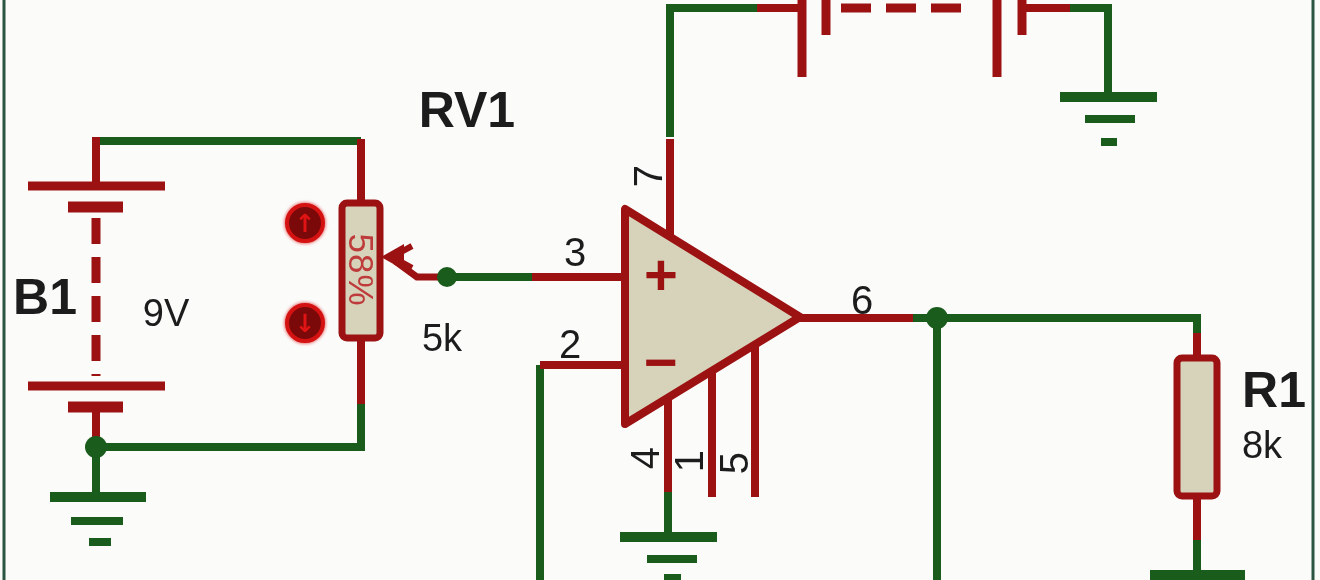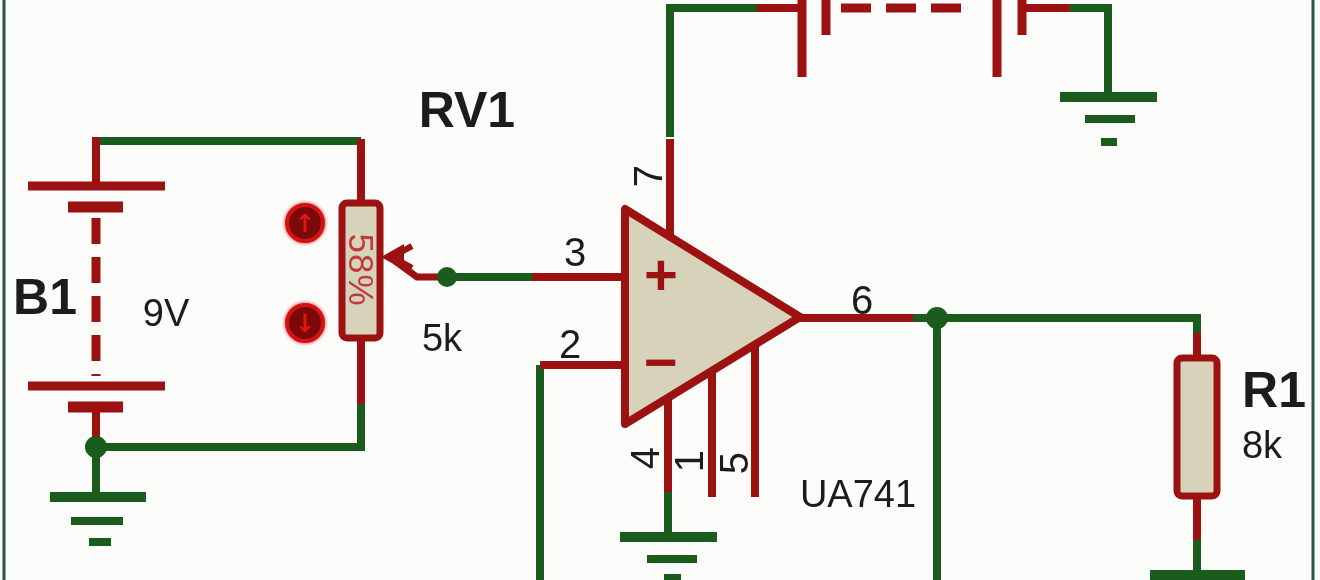--- a/index.html
+++ b/index.html
@@ -125,21 +125,20 @@
   </button>
   <button class="pot-btn" style="left:285px;top:303px;">
     <span>↓</span>
   </button>
 
   <div class="lbl ref" style="left:45px;top:297px;text-align:right;">B1</div>
   <div class="lbl val" style="left:166px;top:313px;">9V</div>
   <div class="lbl ref" style="left:467px;top:110px;">RV1</div>
   <div class="lbl val" style="left:430px;top:338px;margin-left:12px;">5k</div>
   <div class="lbl wiper" style="left:361px;top:270px;">58%</div>
-  <div class="lbl val" style="left:858px;top:494px;">UA741</div>
   <div class="lbl ref" style="left:1274px;top:390px;">R1</div>
   <div class="lbl val" style="left:1262px;top:445px;">8k</div>
 
   <div class="lbl sym" style="left:661px;top:275px;">+</div>
   <div class="lbl sym" style="left:661px;top:362px;">−</div>
 
   <div class="lbl pin" style="left:575px;top:252px;">3</div>
   <div class="lbl pin" style="left:570px;top:344px;">2</div>
   <div class="lbl pin" style="left:862px;top:300px;">6</div>
   <div class="lbl pin rot-ccw" style="left:648px;top:176px;">7</div>

